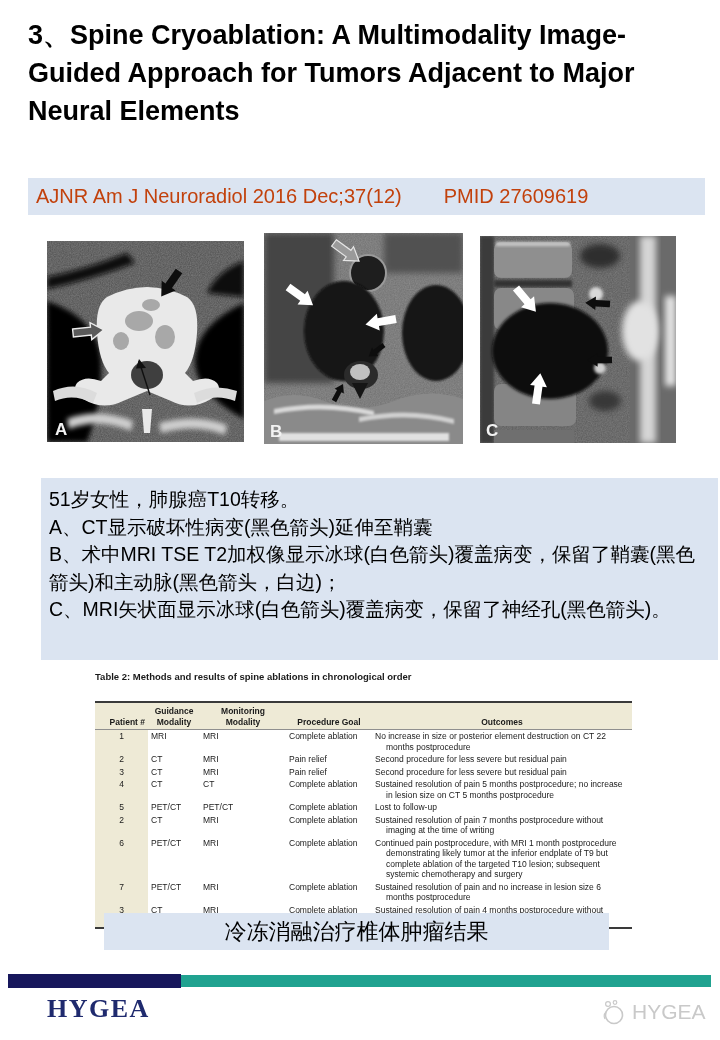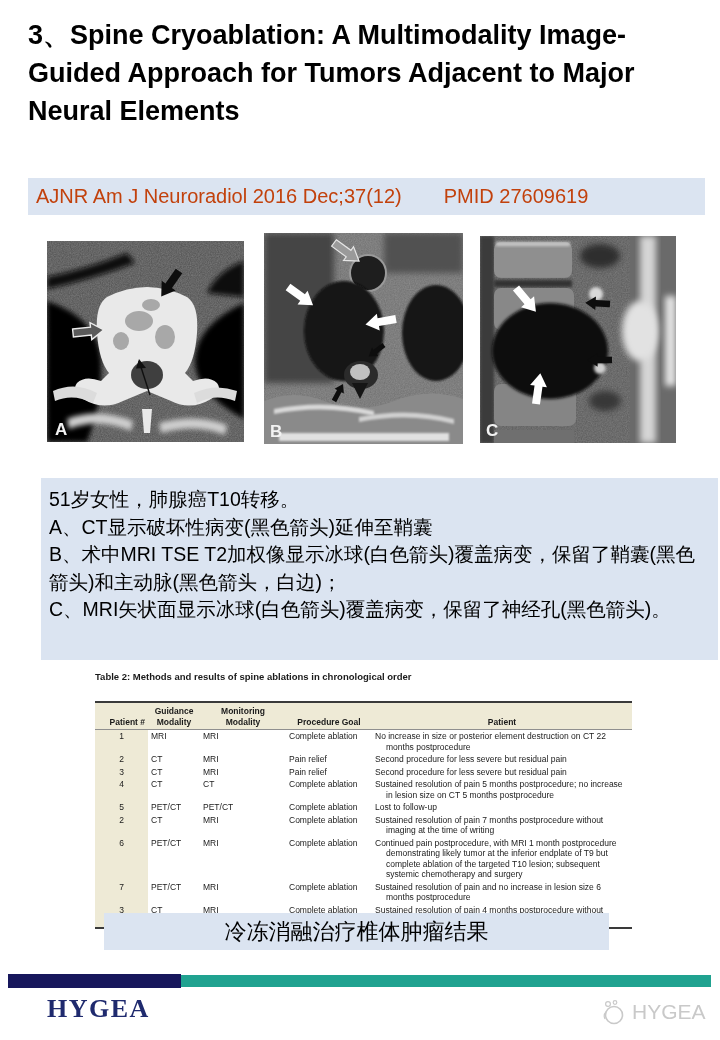--- a/index.html
+++ b/index.html
@@ -188,21 +188,21 @@
           <col class="c3">
           <col class="c4">
           <col class="c5">
         </colgroup>
       <thead>
         <tr>
           <th>Patient #</th>
           <th>Guidance Modality</th>
           <th>Monitoring Modality</th>
           <th>Procedure Goal</th>
-          <th>Patient</th>
+          <th>Outcomes</th>
         </tr>
       </thead>
       <tbody>
           <tr>
             <td>1</td>
             <td>MRI</td>
             <td>MRI</td>
             <td>Complete ablation</td>
             <td class="col-outcomes">No increase in size or posterior element destruction on CT 22 months postprocedure</td>
           </tr>

